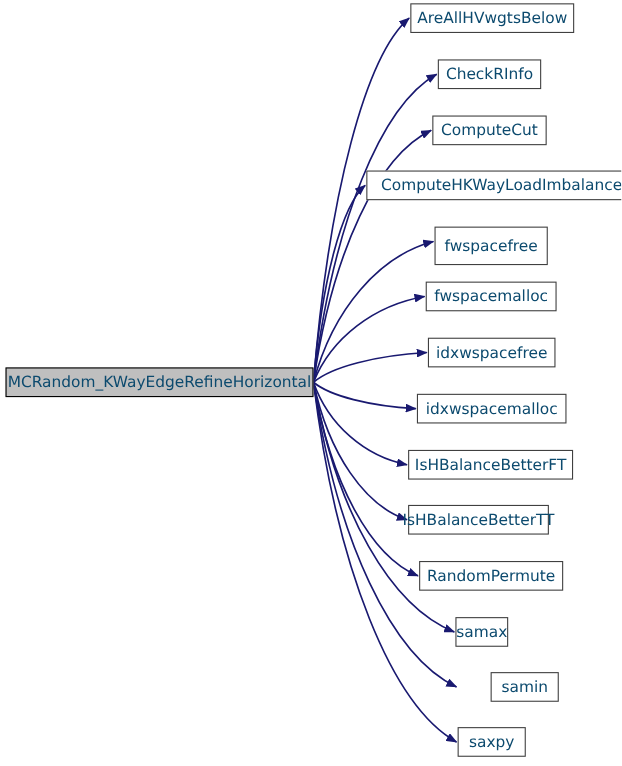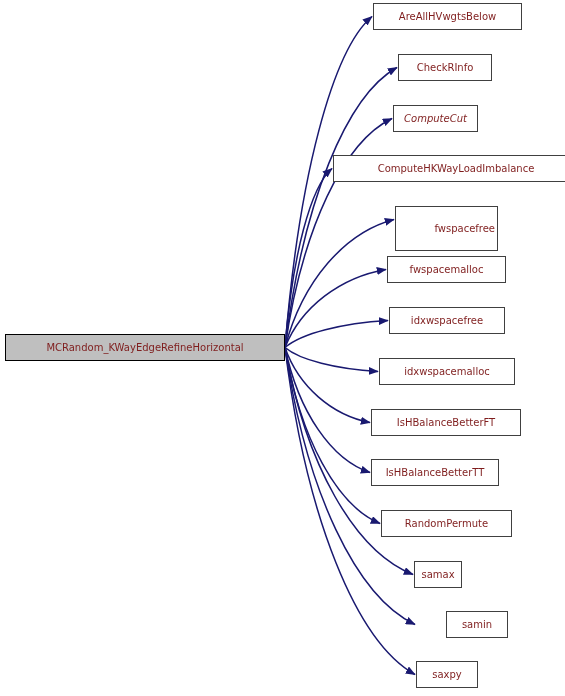--- a/index.html
+++ b/index.html
@@ -24,23 +24,23 @@
     pointer-events: none;
   }
   .node {
     position: absolute;
     box-sizing: border-box;
     display: flex;
     align-items: center;
     justify-content: center;
     background: #ffffff;
     border: 1px solid #404040;
-    font-size: 10px;
+    font-size: 14px;
     line-height: 1;
-    color: #7f1d1d;
+    color: #0c4a6e;
     white-space: nowrap;
     letter-spacing: 0px;
   }
   .node.root {
     background: #bfbfbf;
     border: 1px solid #000000;
     text-align: center;
   }
   .node-label {
     display: block;
@@ -78,27 +78,27 @@
   <div id="nodes">
       <div class="node root" style="left: 5px; top: 334px; width: 280px; height: 27px;">
         <span class="node-label">MCRandom_KWayEdgeRefineHorizontal</span>
       </div>
       <div class="node" style="left: 373px; top: 3px; width: 149px; height: 27px;">
         <span class="node-label">AreAllHVwgtsBelow</span>
       </div>
       <div class="node" style="left: 398px; top: 54px; width: 94px; height: 27px;">
         <span class="node-label">CheckRInfo</span>
       </div>
-      <div class="node" style="left: 393px; top: 105px; width: 85px; height: 27px; font-style: italic;">
+      <div class="node" style="left: 393px; top: 105px; width: 104px; height: 27px;">
         <span class="node-label">ComputeCut</span>
       </div>
       <div class="node" style="left: 333px; top: 155px; width: 246px; height: 27px;">
         <span class="node-label">ComputeHKWayLoadImbalance</span>
       </div>
-      <div class="node" style="left: 395px; top: 206px; width: 103px; height: 45px; justify-content: flex-end;">
+      <div class="node" style="left: 395px; top: 206px; width: 103px; height: 35px;">
         <span class="node-label">fwspacefree</span>
       </div>
       <div class="node" style="left: 387px; top: 256px; width: 119px; height: 27px;">
         <span class="node-label">fwspacemalloc</span>
       </div>
       <div class="node" style="left: 389px; top: 307px; width: 116px; height: 27px;">
         <span class="node-label">idxwspacefree</span>
       </div>
       <div class="node" style="left: 379px; top: 358px; width: 136px; height: 27px;">
         <span class="node-label">idxwspacemalloc</span>

